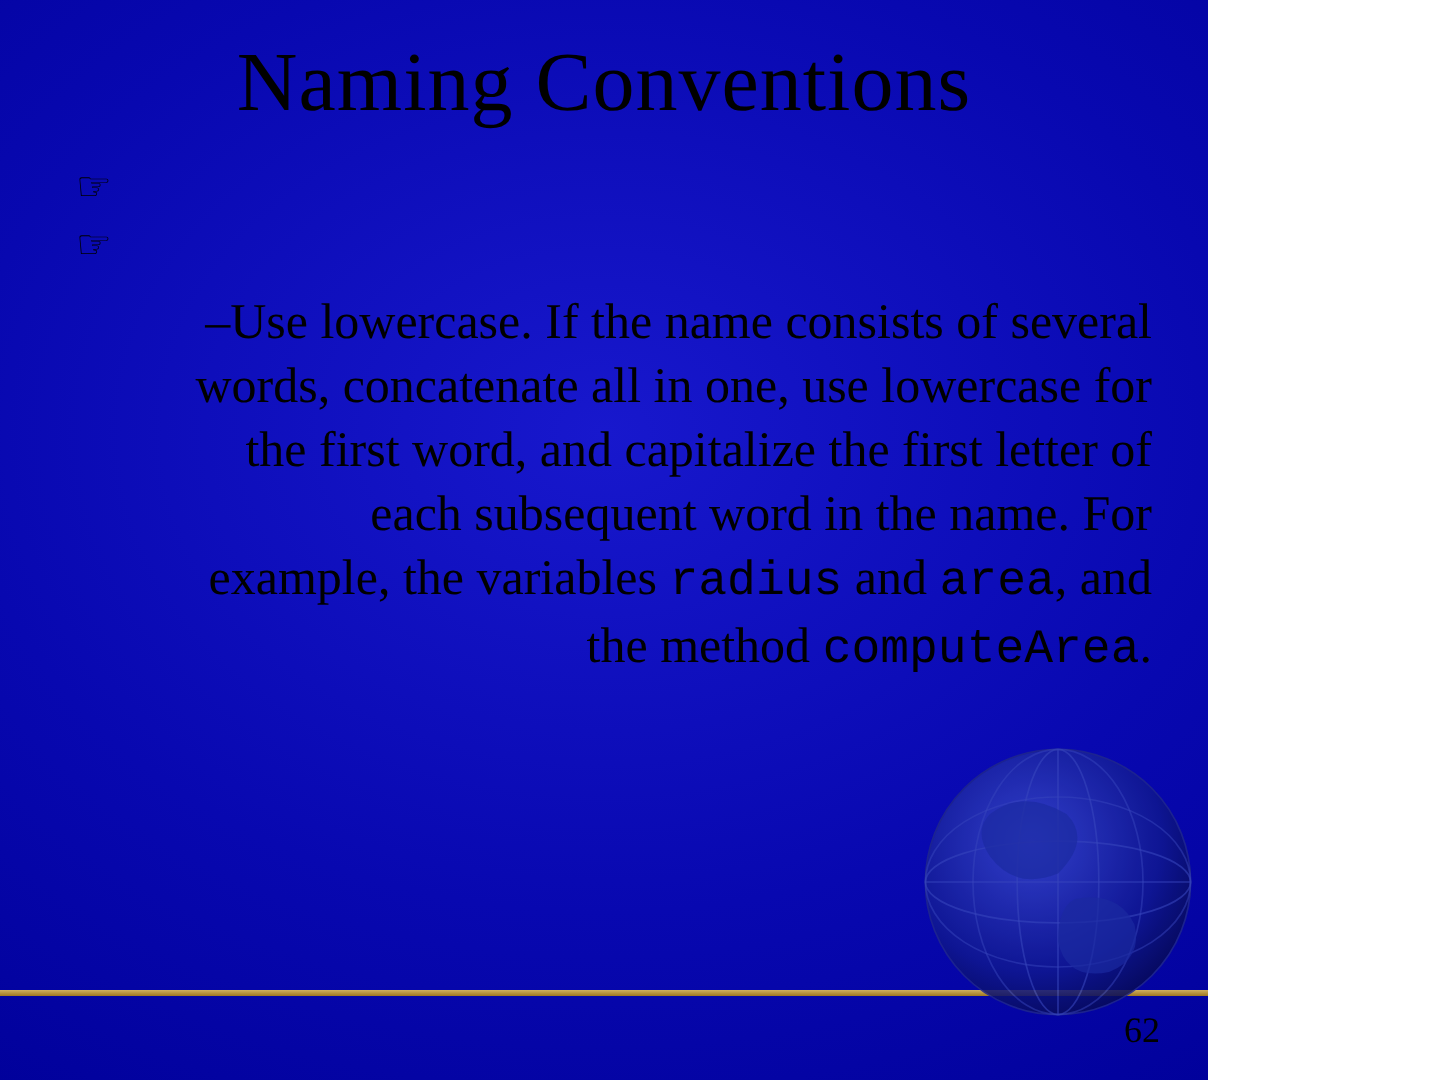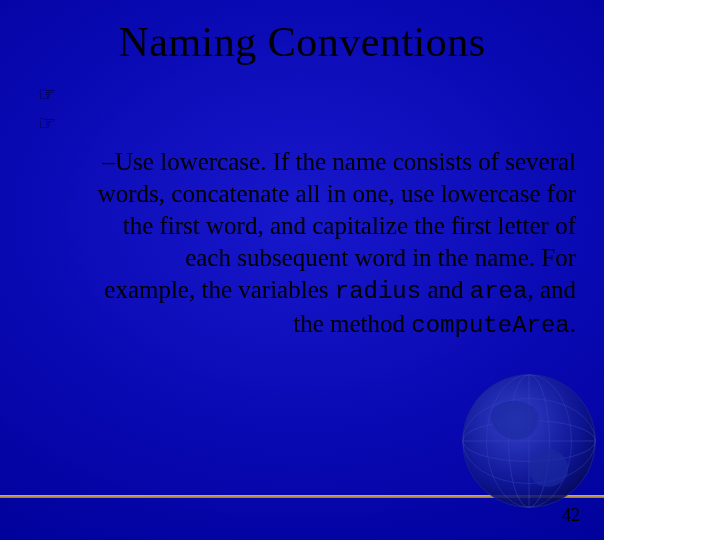--- a/index.html
+++ b/index.html
@@ -121,15 +121,15 @@
     <ellipse cx="100" cy="100" rx="78" ry="24" fill="none" stroke="#4050c0" stroke-width="1" opacity="0.6"></ellipse>
     <ellipse cx="100" cy="100" rx="78" ry="50" fill="none" stroke="#4050c0" stroke-width="1" opacity="0.5"></ellipse>
     <ellipse cx="100" cy="100" rx="24" ry="78" fill="none" stroke="#4050c0" stroke-width="1" opacity="0.6"></ellipse>
     <ellipse cx="100" cy="100" rx="50" ry="78" fill="none" stroke="#4050c0" stroke-width="1" opacity="0.5"></ellipse>
     <line x1="22" y1="100" x2="178" y2="100" stroke="#4050c0" stroke-width="1" opacity="0.6"></line>
     <line x1="100" y1="22" x2="100" y2="178" stroke="#4050c0" stroke-width="1" opacity="0.6"></line>
     <path d="M60,60 q20,-15 45,0 q15,15 -5,35 q-25,10 -40,-10 q-10,-15 0,-25 Z" fill="#2030a0" opacity="0.7"></path>
     <path d="M110,110 q25,-5 35,15 q5,20 -15,28 q-25,5 -30,-18 q0,-20 10,-25 Z" fill="#2030a0" opacity="0.7"></path>
   </svg>
 
-  <div class="page-number">42</div>
+  <div class="page-number">62</div>
 
 </div>
 
 </body></html>

